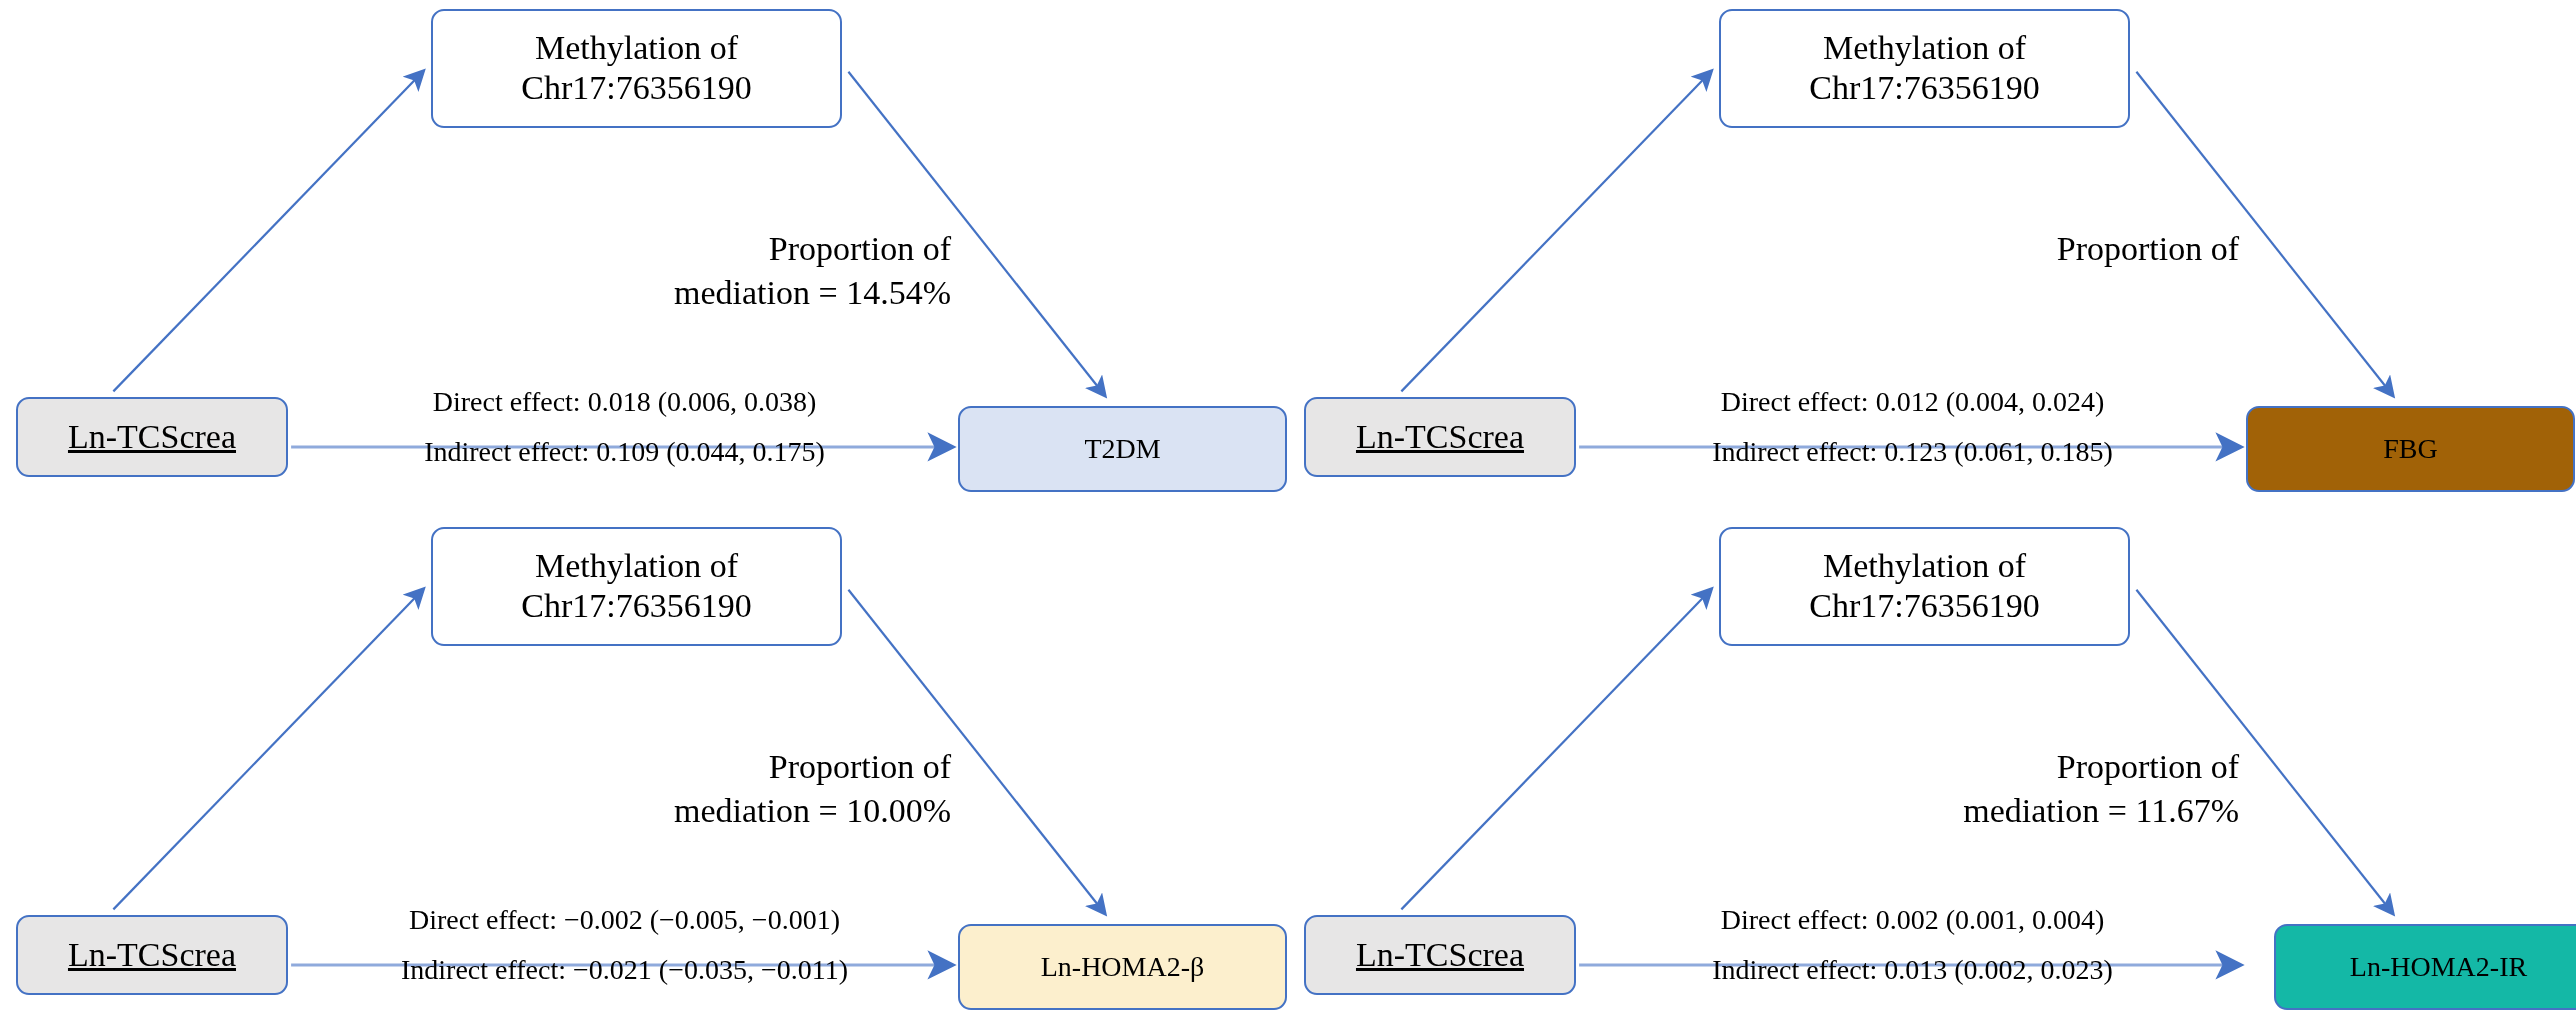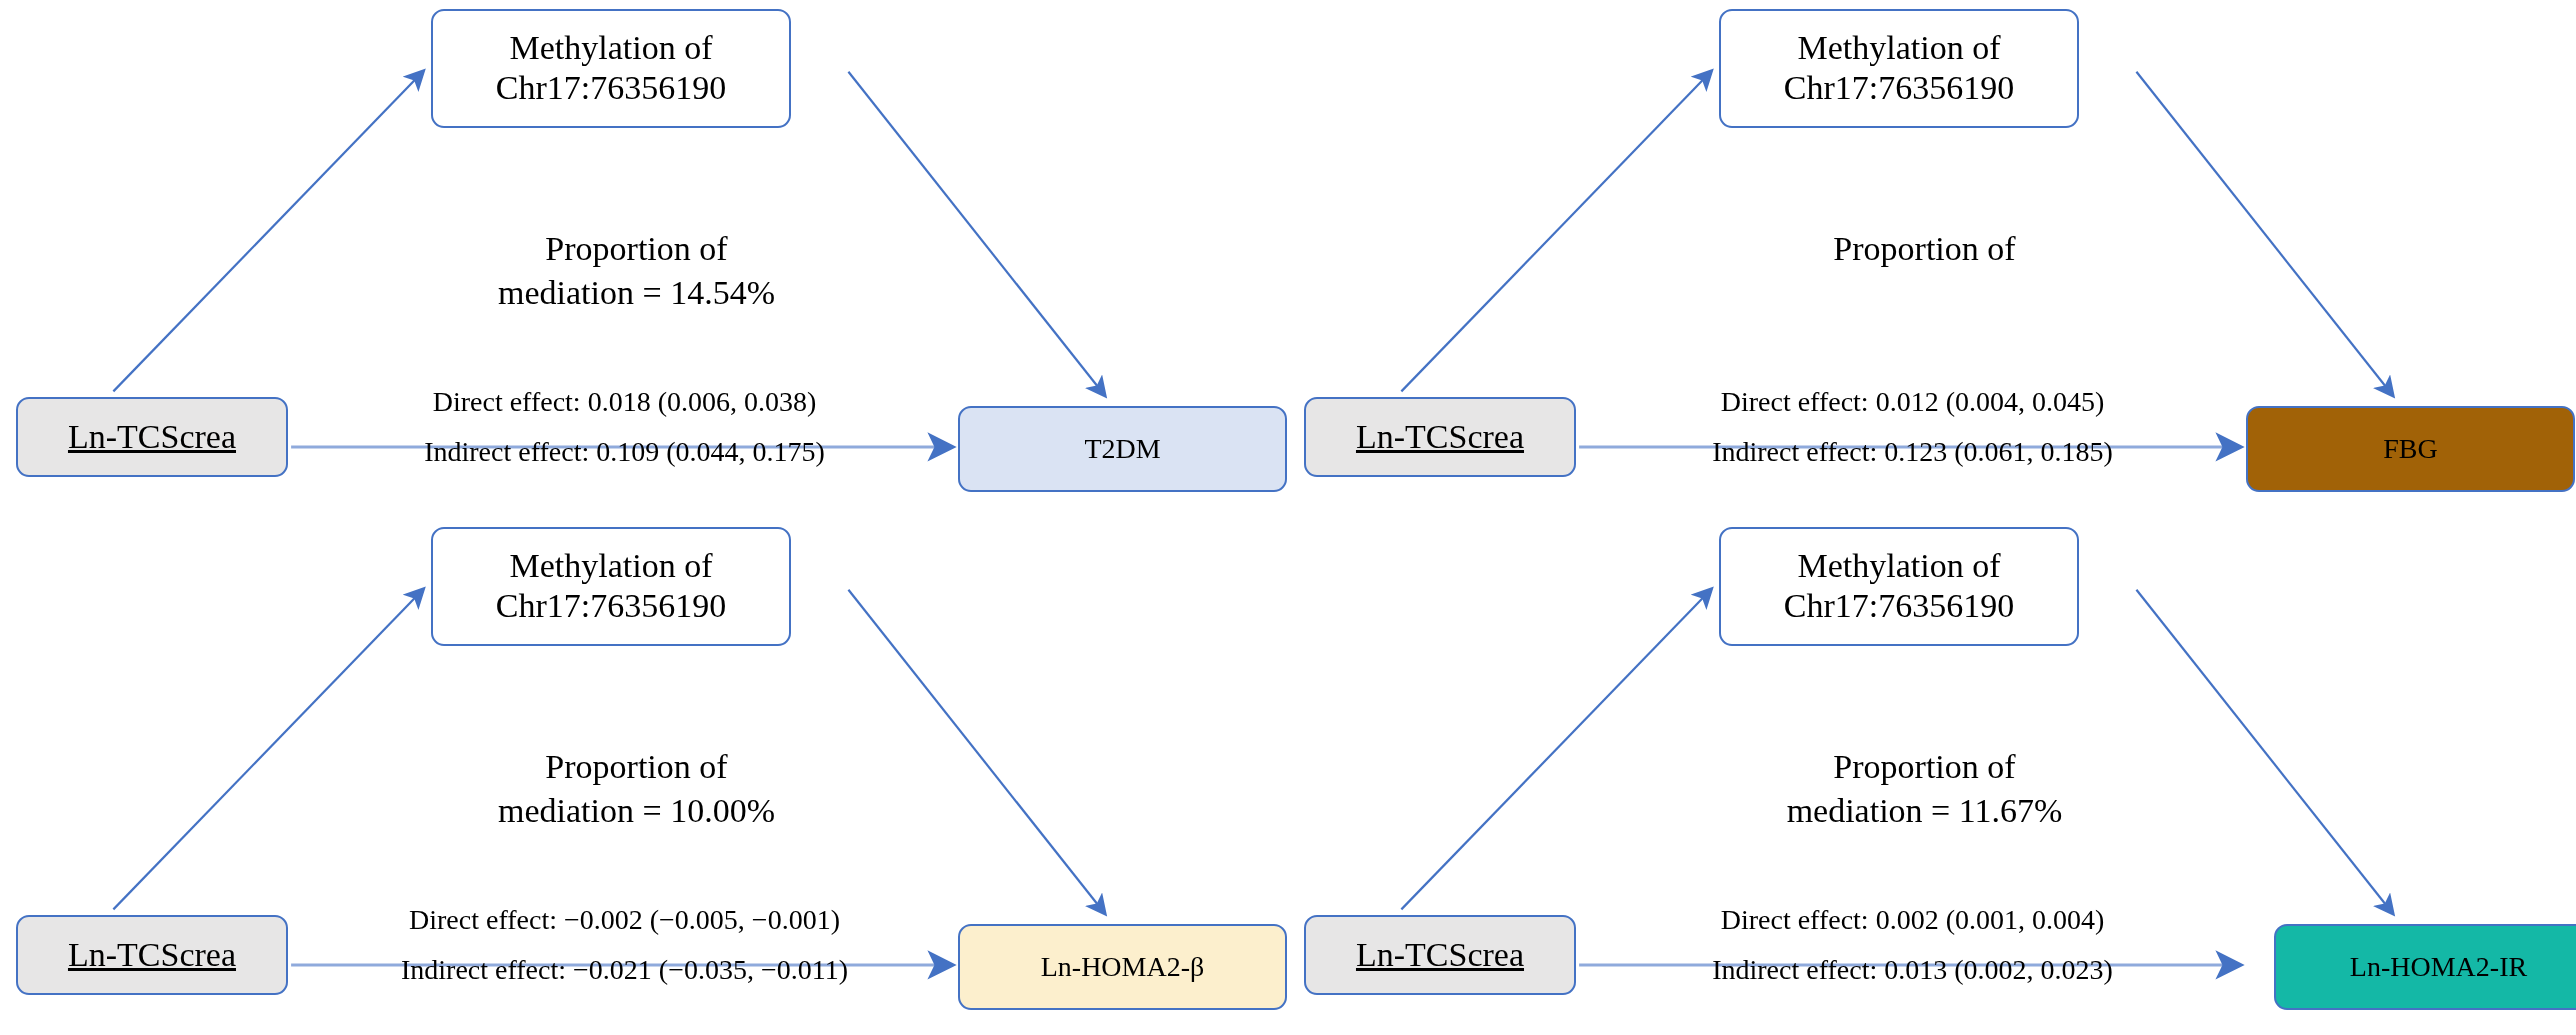--- a/index.html
+++ b/index.html
@@ -52,21 +52,21 @@
     top: 397px;
     width: 272px;
     height: 80px;
     font-size: 34px;
     text-decoration: underline;
   }
   .node-mediator {
     background: #ffffff;
     left: 431px;
     top: 8.8px;
-    width: 360px;
+    width: 411px;
     height: 119px;
     font-size: 34px;
     padding: 4.4px 7.3px;
   }
   .node-mediator .mline { display: block; white-space: nowrap; }
   .node-outcome {
     left: 958px;
     top: 406px;
     width: 329px;
     height: 86px;
@@ -77,21 +77,21 @@
   .fill-fbg      { background: #a16207; }
   .fill-homabeta { background: #fcefcd; }
   .fill-homair   { background: #14b8a6; margin-left: 28px; }
 
   
   .prop-label {
     position: absolute;
     left: 322px;
     top: 227px;
     width: 629px;
-    text-align: center;
+    text-align: right;
     font-size: 34px;
     line-height: 1.30;
     color: #000000;
     white-space: nowrap;
   }
   .prop-label .pline { display: block; }
 
   .effect-label {
     position: absolute;
     left: 292px;
@@ -177,21 +177,21 @@
 
     <div class="node node-outcome fill-fbg">
       <span>FBG</span>
     </div>
 
     <div class="prop-label">
       <span class="pline">Proportion of</span>
     </div>
 
     <div class="effect-label">
-      <span class="eline direct">Direct effect: 0.012 (0.004, 0.045)</span>
+      <span class="eline direct">Direct effect: 0.012 (0.004, 0.024)</span>
       <span class="eline">Indirect effect: 0.123 (0.061, 0.185)</span>
     </div>
   </div>
 
   <div class="panel" id="panel-homabeta">
     <svg class="panel-svg" viewBox="0 0 1761 708">
       <defs>
         <marker id="ah-hb" markerWidth="11" markerHeight="11" refX="8" refY="5" orient="auto" markerUnits="strokeWidth">
           <path d="M0,0 L10,5 L0,10 L2.4,5 z" fill="#4472c4"></path>
         </marker>

